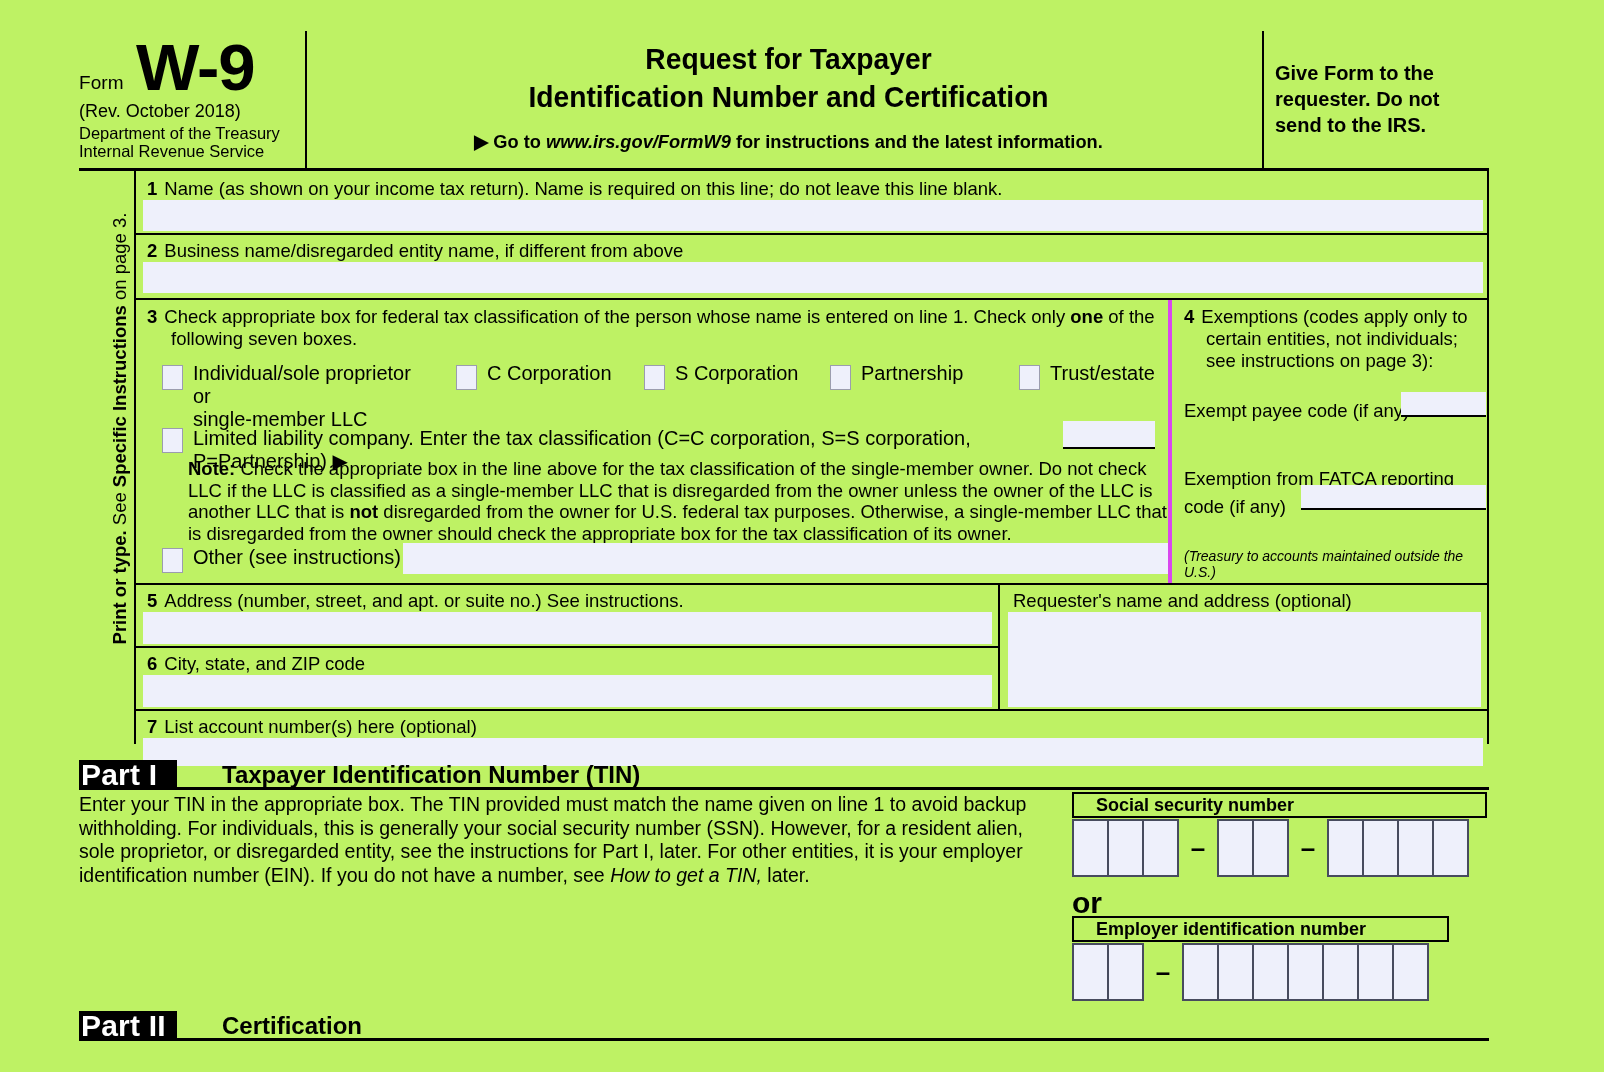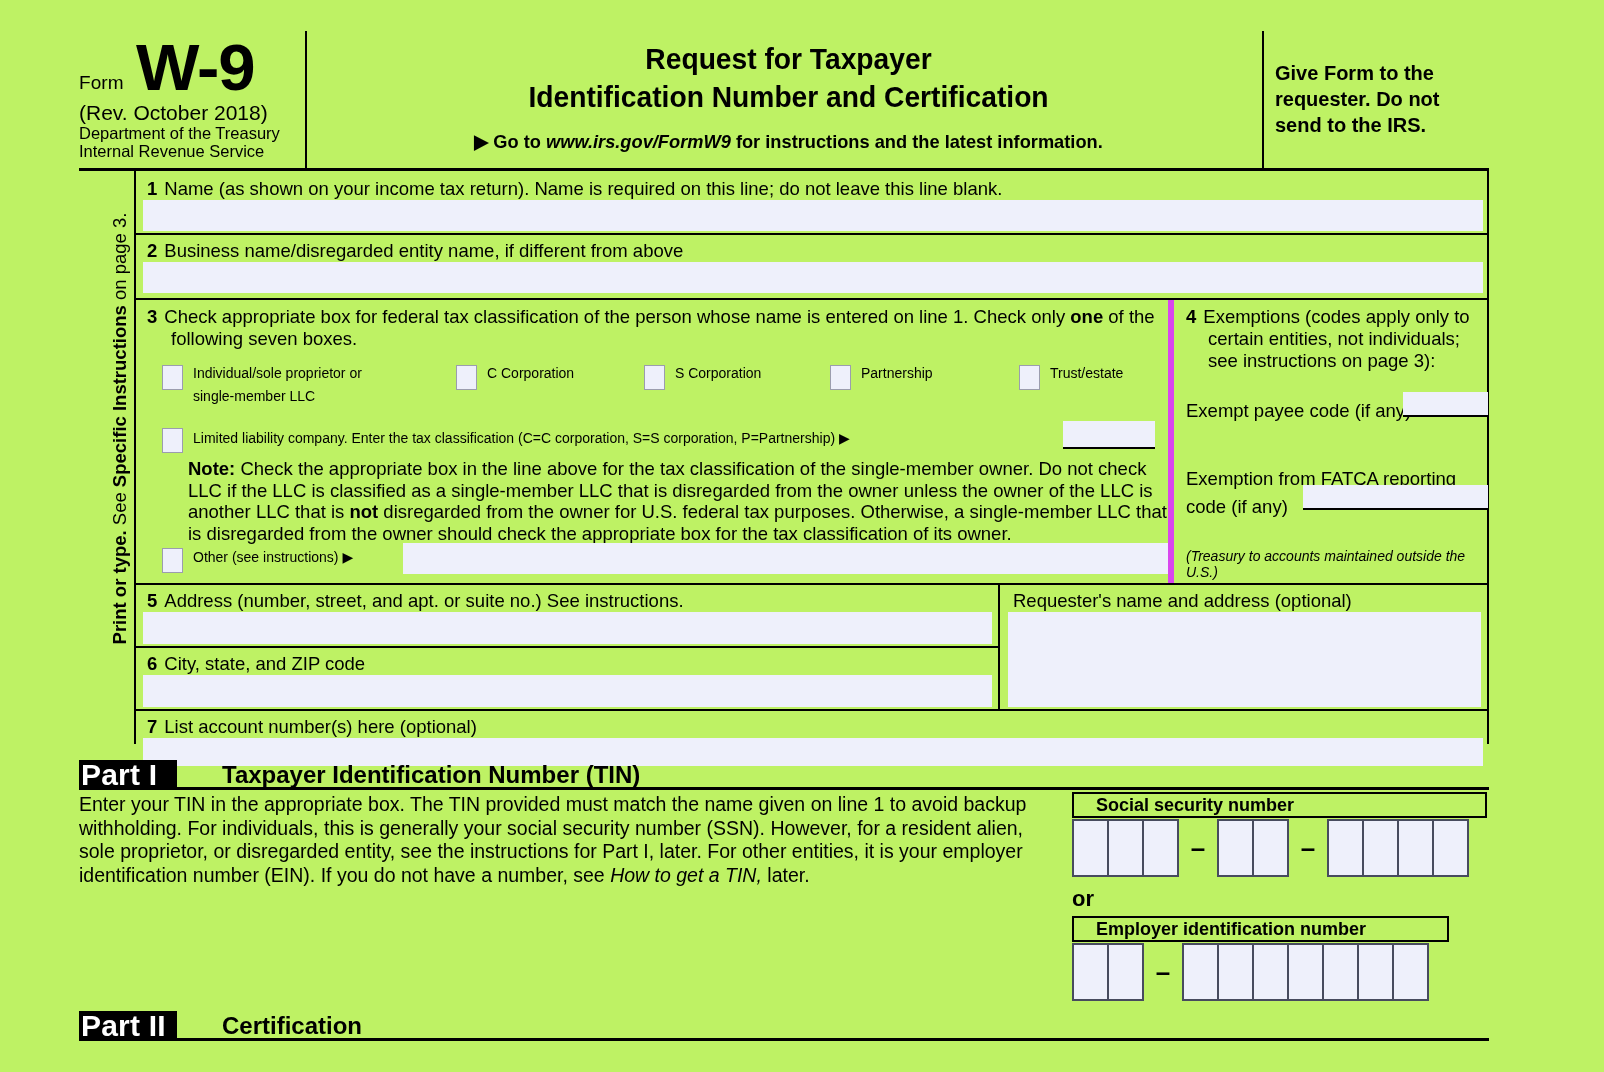--- a/index.html
+++ b/index.html
@@ -51,21 +51,21 @@
     font-weight: bold;
     letter-spacing: -1px;
     line-height: 64px;
     font-family: "Liberation Sans", sans-serif;
     transform: scaleX(1.05);
     transform-origin: left top;
   }
   .rev {
     position: absolute;
     left: 0; top: 73px;
-    font-size: 21px;
+    font-size: 18px;
   }
   .dept {
     position: absolute;
     left: 0; top: 96px;
     font-size: 16.5px;
     line-height: 18px;
   }
   .hdr-sep-1 {
     position: absolute;
     left: 226px; top: 3px;
@@ -197,38 +197,38 @@
 
   .cbx {
     position: absolute;
     width: 21px; height: 25px;
     background: #eef0fb;
     border: 1px solid #9b9dae;
     box-sizing: border-box;
   }
   .cbx-lbl {
     position: absolute;
-    font-size: 14px;
+    font-size: 20px;
     line-height: 23px;
   }
 
   .note3 {
     position: absolute;
     left: 52px; top: 158px;
     width: 980px;
     font-size: 18.5px;
     line-height: 21.5px;
   }
 
   
   .l4-wrap {
     position: absolute;
     left: 1032px; top: 129px;
     width: 375px; height: 283px;
-    border-left: 6px solid #d946ef;
+    border-left: 4px solid #d946ef;
     box-sizing: border-box;
   }
   .l4-head {
     position: absolute;
     left: 12px; top: 6px;
     width: 300px;
     font-size: 18.5px;
     line-height: 22px;
   }
   .l4-head .ind { display:block; padding-left: 22px; text-indent: -22px; }
@@ -357,21 +357,21 @@
   .tin-group .tin-cell:first-child { margin-left: 0; }
   .tin-dash {
     width: 38px;
     text-align: center;
     font-size: 26px;
     font-weight: bold;
     line-height: 1;
   }
   .or-word {
     position: absolute;
-    font-size: 22px;
+    font-size: 30px;
     font-weight: bold;
   }
 </style>
 </head>
 <body>
 
 <div id="page">
 
   <div class="header">
 

